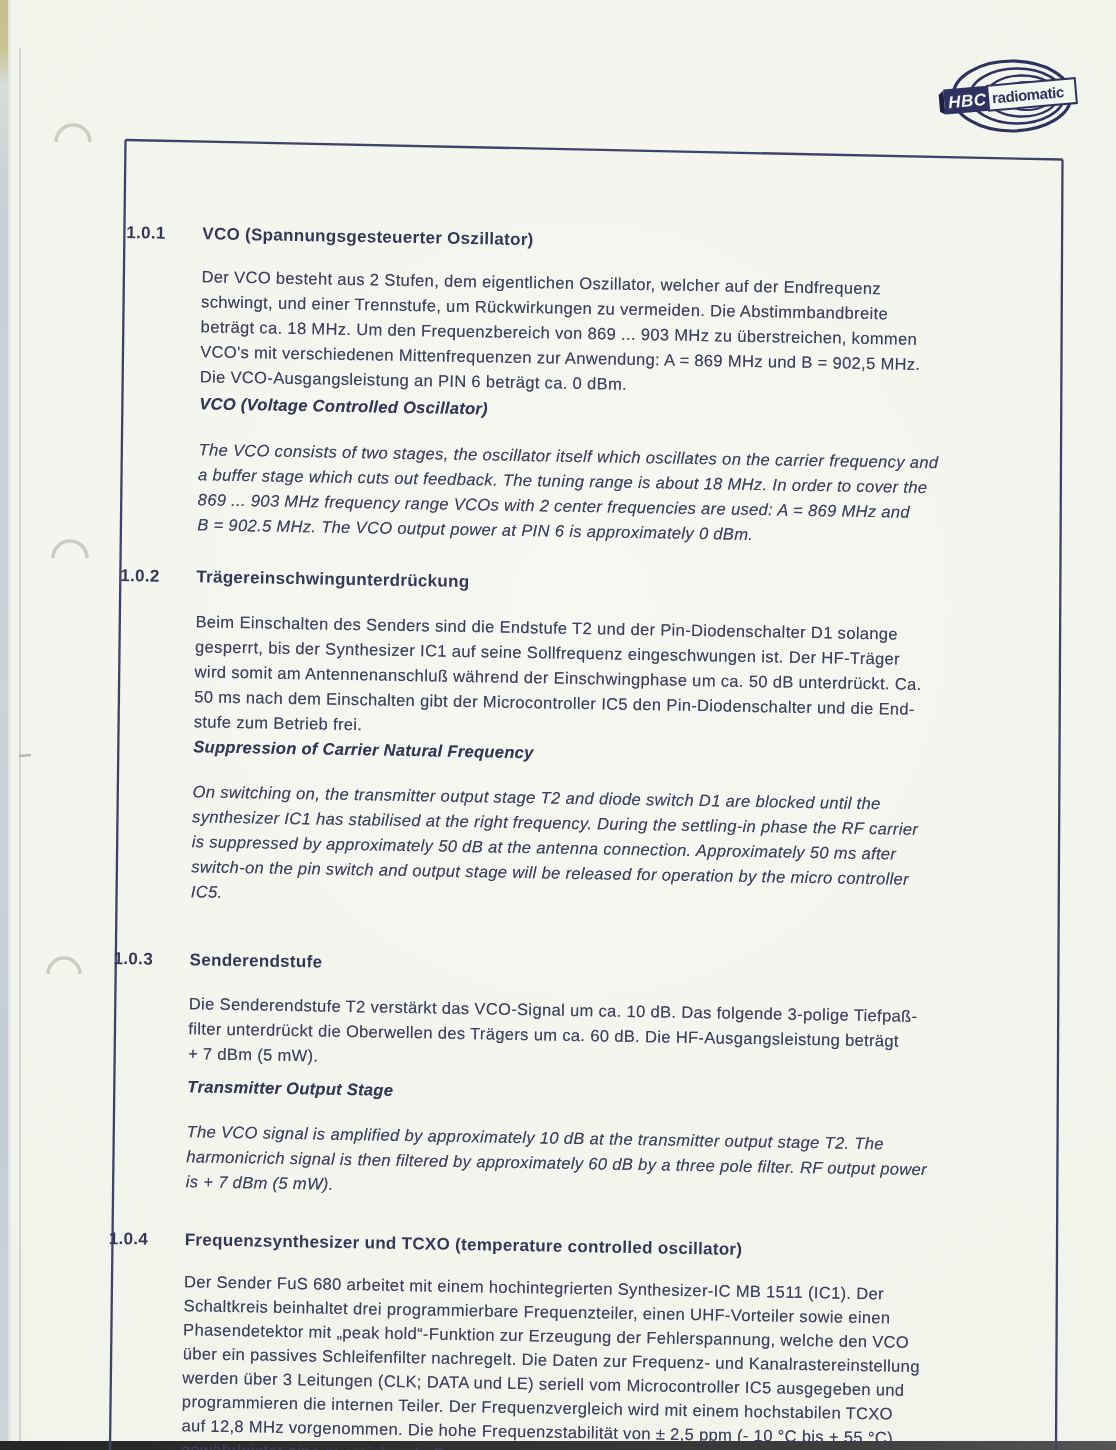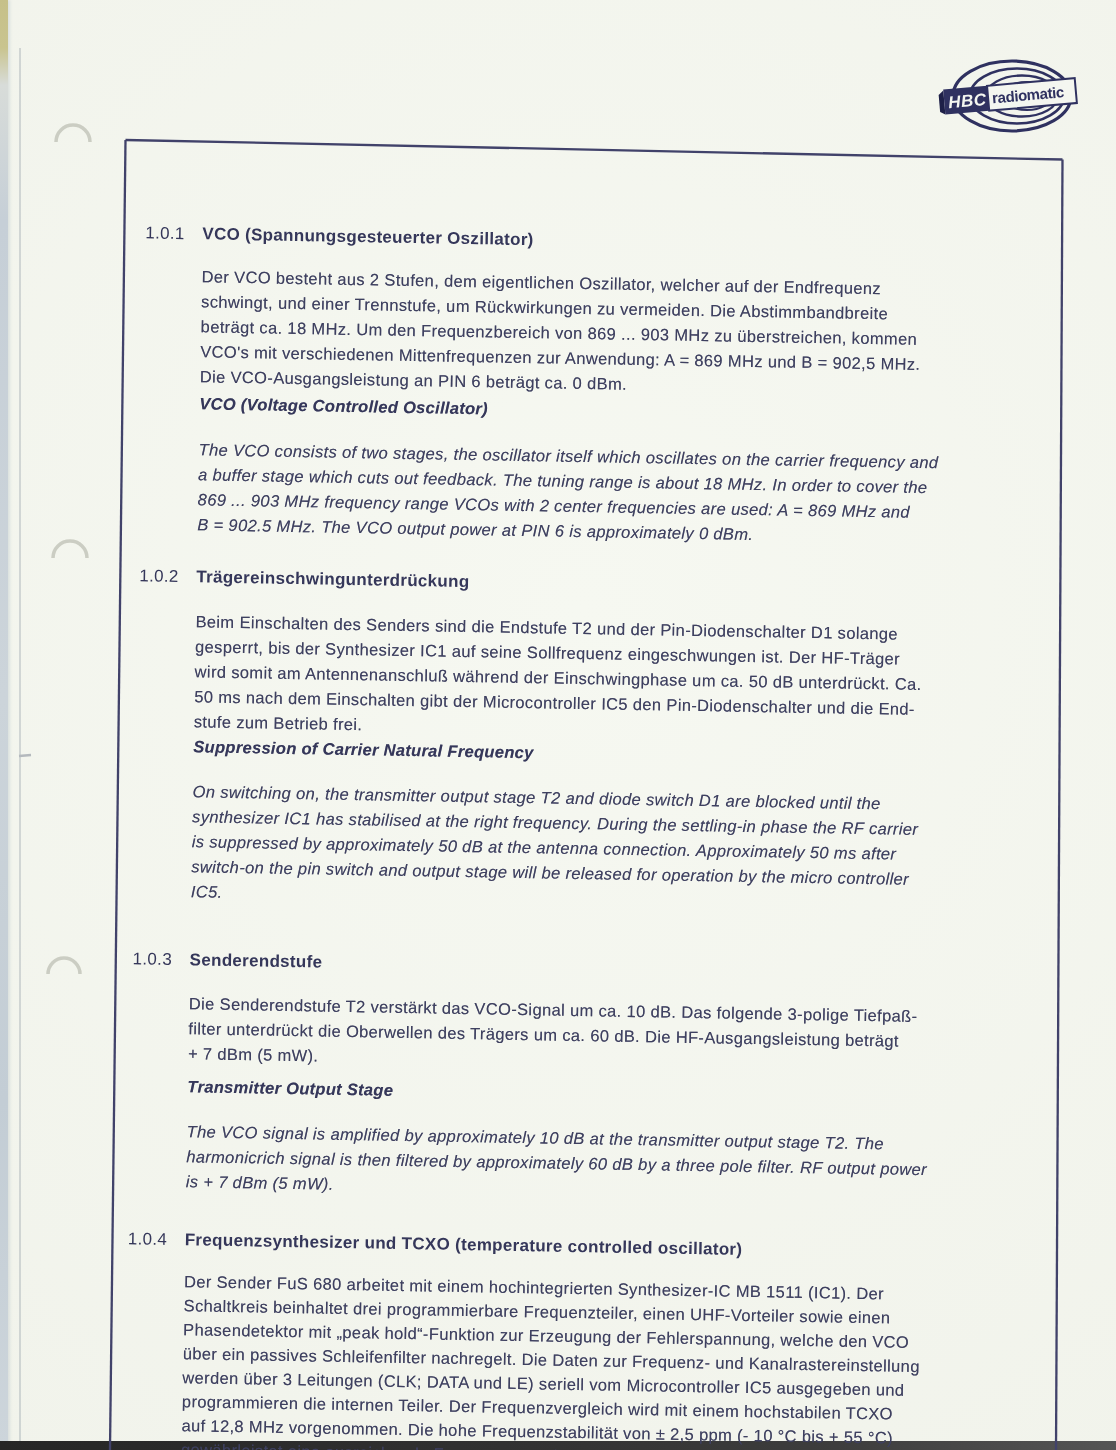--- a/index.html
+++ b/index.html
@@ -32,22 +32,22 @@
   
   .scan-content {
     position: absolute; left: 125px; top: 138px;
     width: 950px; height: 1312px;
     transform: rotate(1deg);
     transform-origin: 0 0;
     color: #3e4060;
   }
   .head { position: absolute; left: 0; right: 30px; line-height: 22px; }
   .head .num {
-    position: absolute; left: 22px; top: 0;
-    font-size: 17px; font-weight: normal; color: #35375a;
+    position: absolute; left: 3px; top: 0;
+    font-size: 17px; font-weight: bold; color: #35375a;
     letter-spacing: 0.3px;
   }
   .head .title {
     display: block; margin-left: 79px;
     font-size: 17px; font-weight: bold; color: #35375a;
     letter-spacing: 0.3px;
   }
   .para {
     position: absolute; left: 79px; width: 846px;
     font-size: 16.5px; line-height: 25px;

